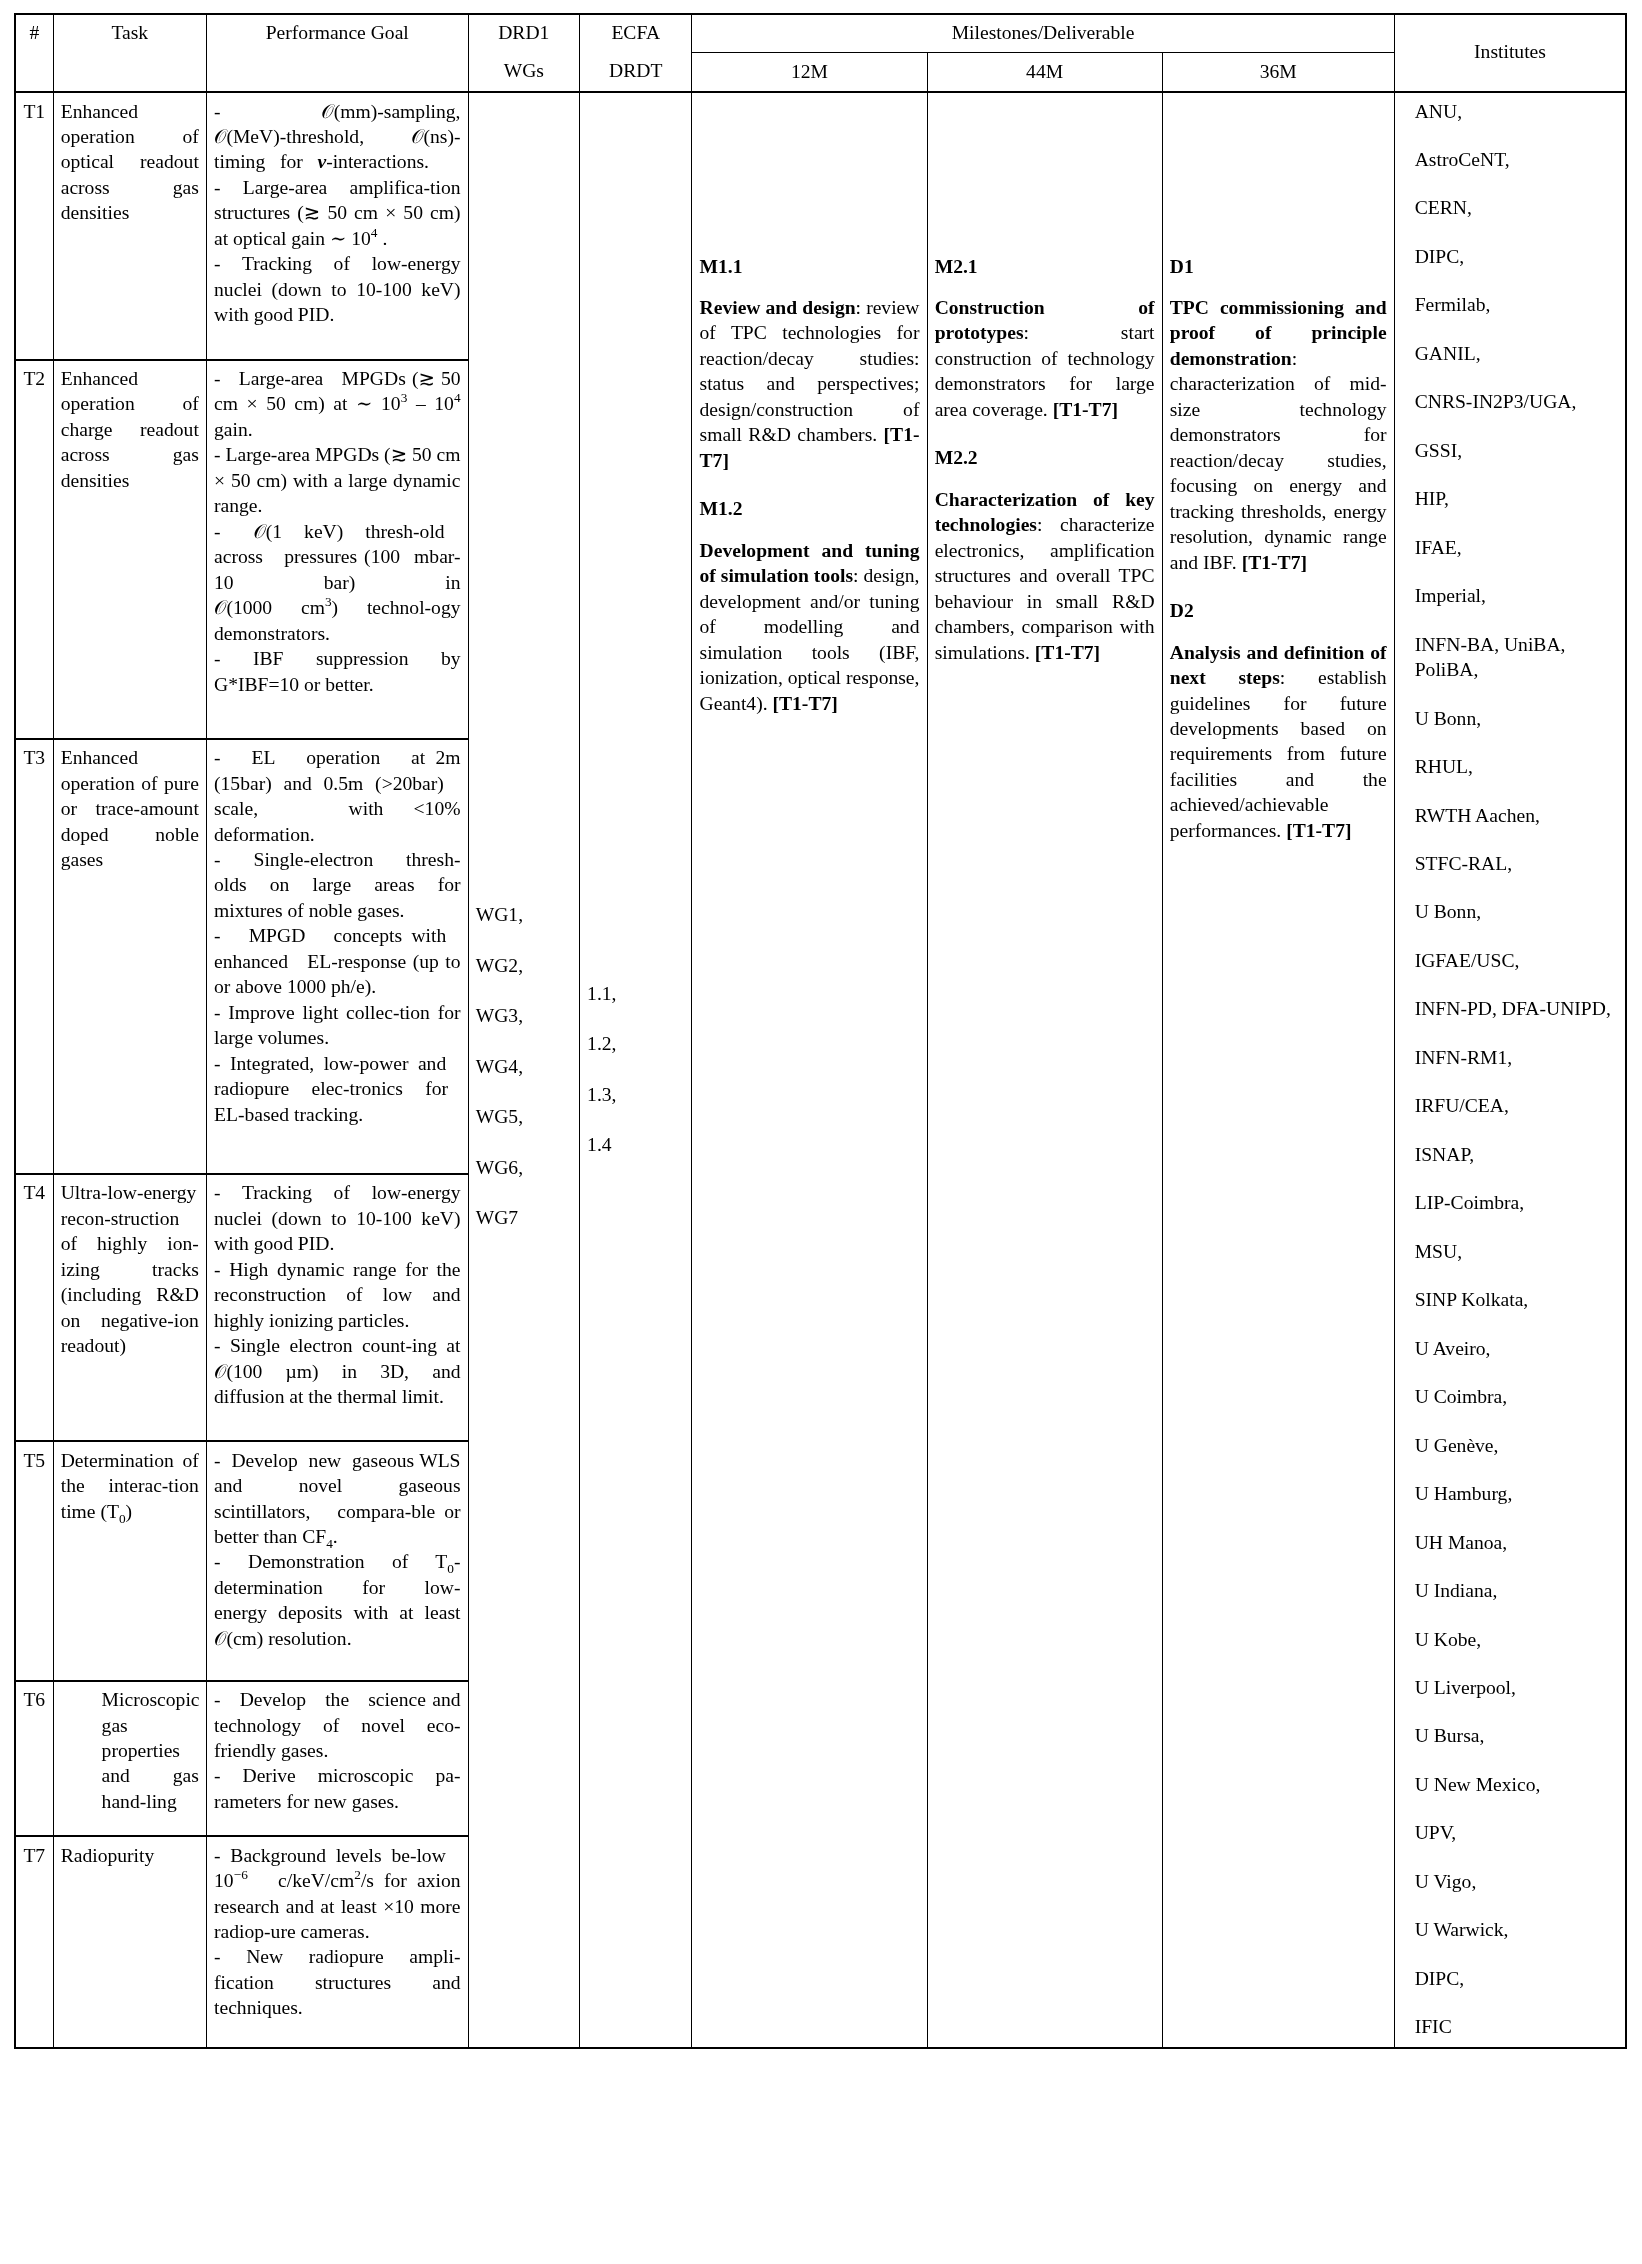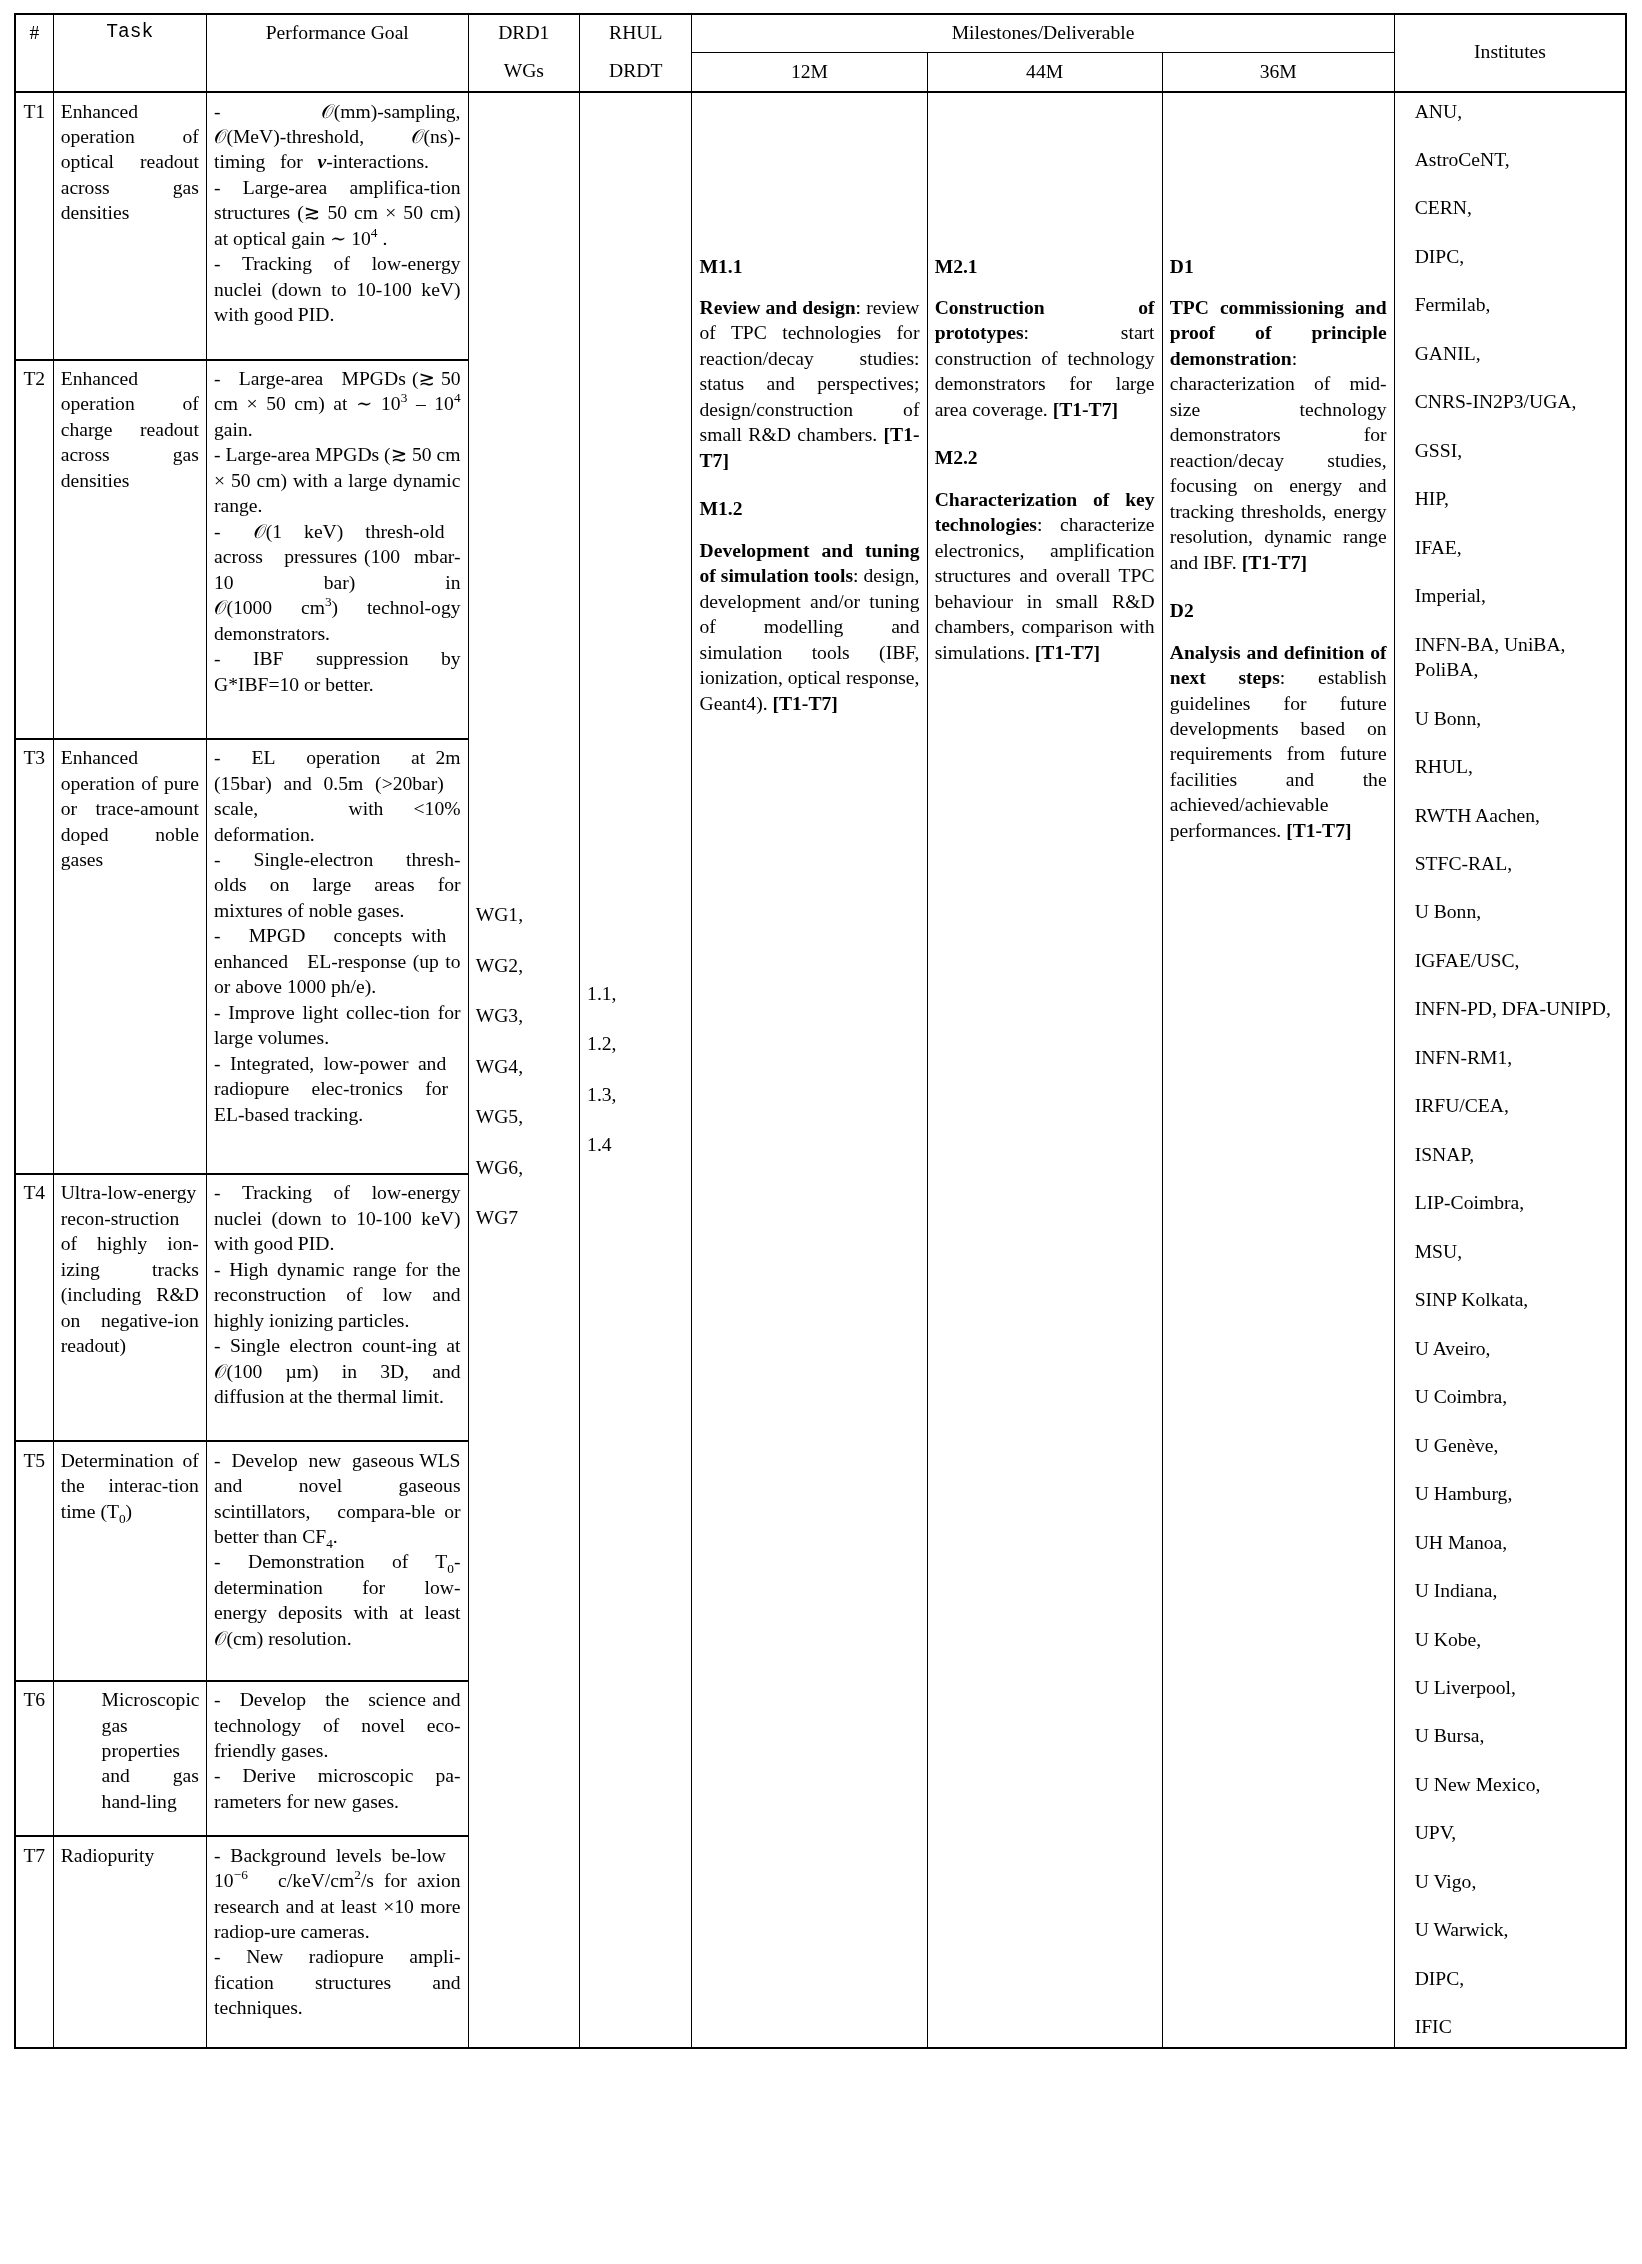--- a/index.html
+++ b/index.html
@@ -104,24 +104,24 @@
         <col class="c-ecfa">
     <col class="c-12m">
         <col class="c-24m">
         <col class="c-36m">
     <col class="c-inst">
   </colgroup>
 
   <tbody>
         <tr>
     <td class="bt bb bl hdr" rowspan="2">#</td>
-    <td class="bt bb brl hdr" rowspan="2" style="border-left:1.8px solid #000;font-family:Liberation Mono, monospace;">Task</td>
+    <td class="bt bb brl hdr" rowspan="2" style="border-left:1.8px solid #000;">Task</td>
     <td class="bt bb brl hdr" rowspan="2">Performance Goal</td>
     <td class="bt brl hdr">DRD1</td>
-    <td class="bt brl hdr">RHUL</td>
+    <td class="bt brl hdr">ECFA</td>
     <td class="bt bbl brl hdr" colspan="3">Milestones/Deliverable</td>
     <td class="bt bb br hdr" rowspan="2" style="vertical-align:middle;margin-top:40px;">Institutes</td>
   </tr>
   <tr>
     <td class="bb brl hdr-sub">WGs</td>
     <td class="bb brl hdr-sub">DRDT</td>
     <td class="bb brl hdr-sub">12M</td>
     <td class="bb brl hdr-sub">44M</td>
     <td class="bb brl hdr-sub">36M</td>
   </tr>

